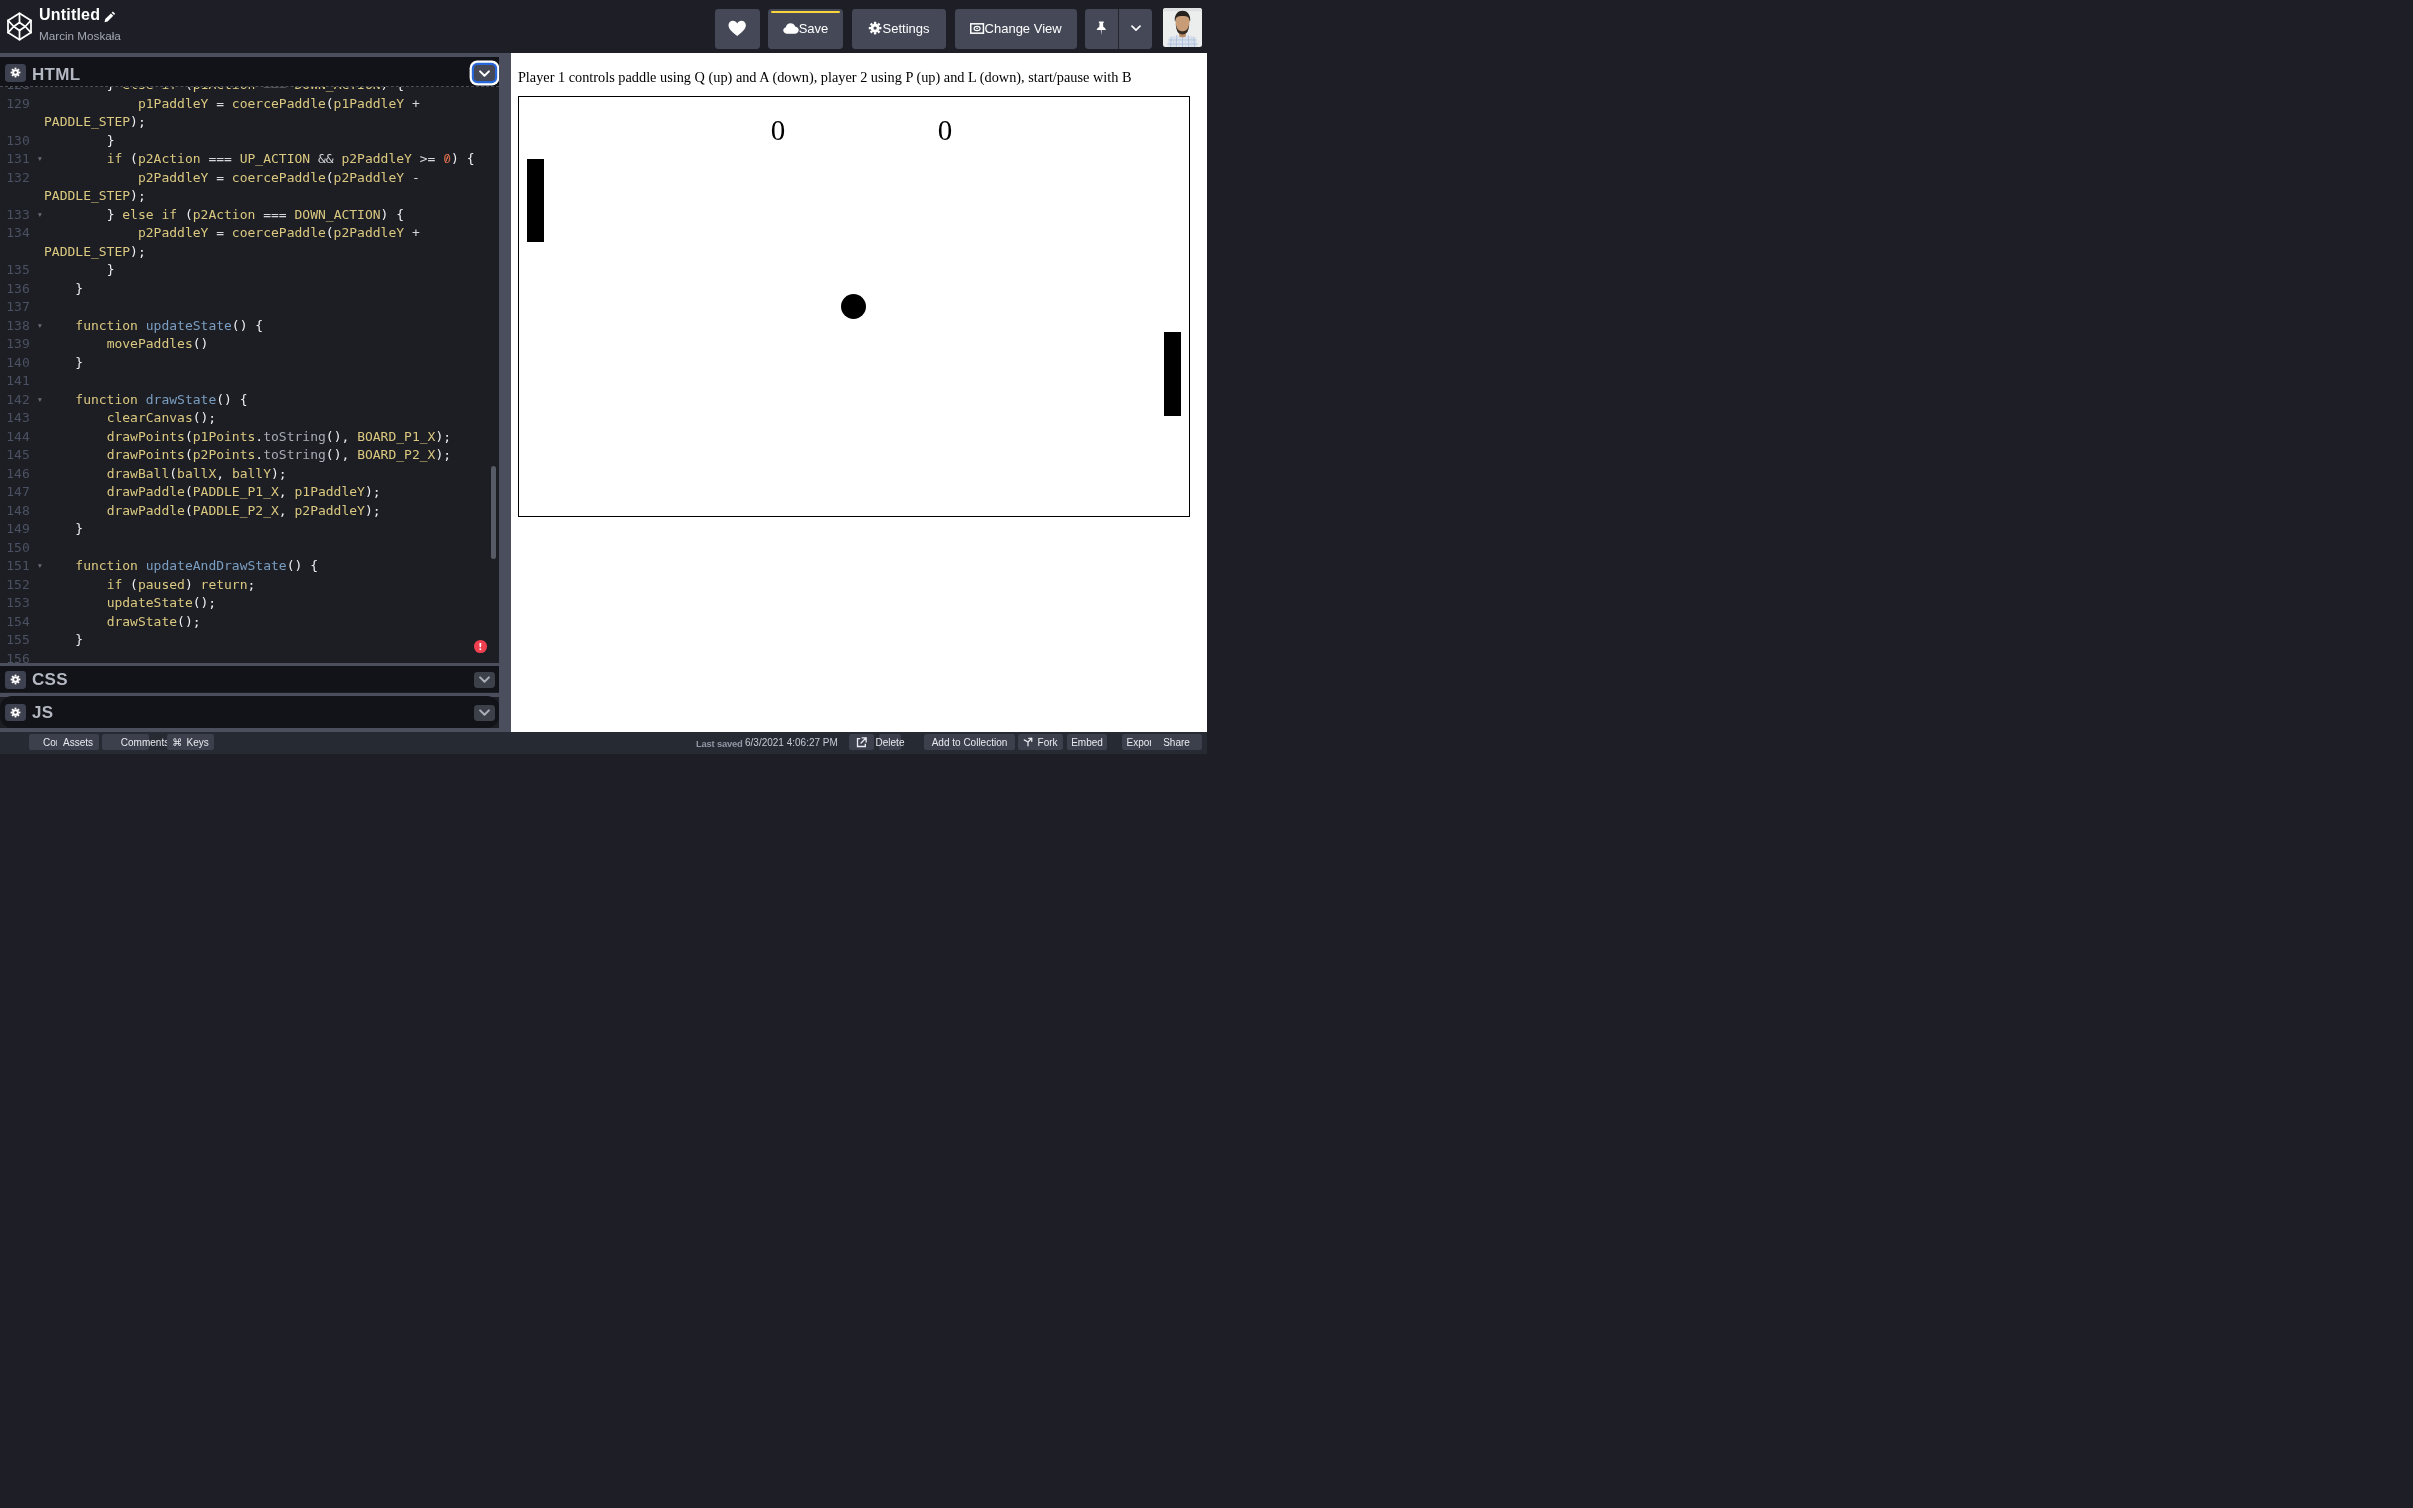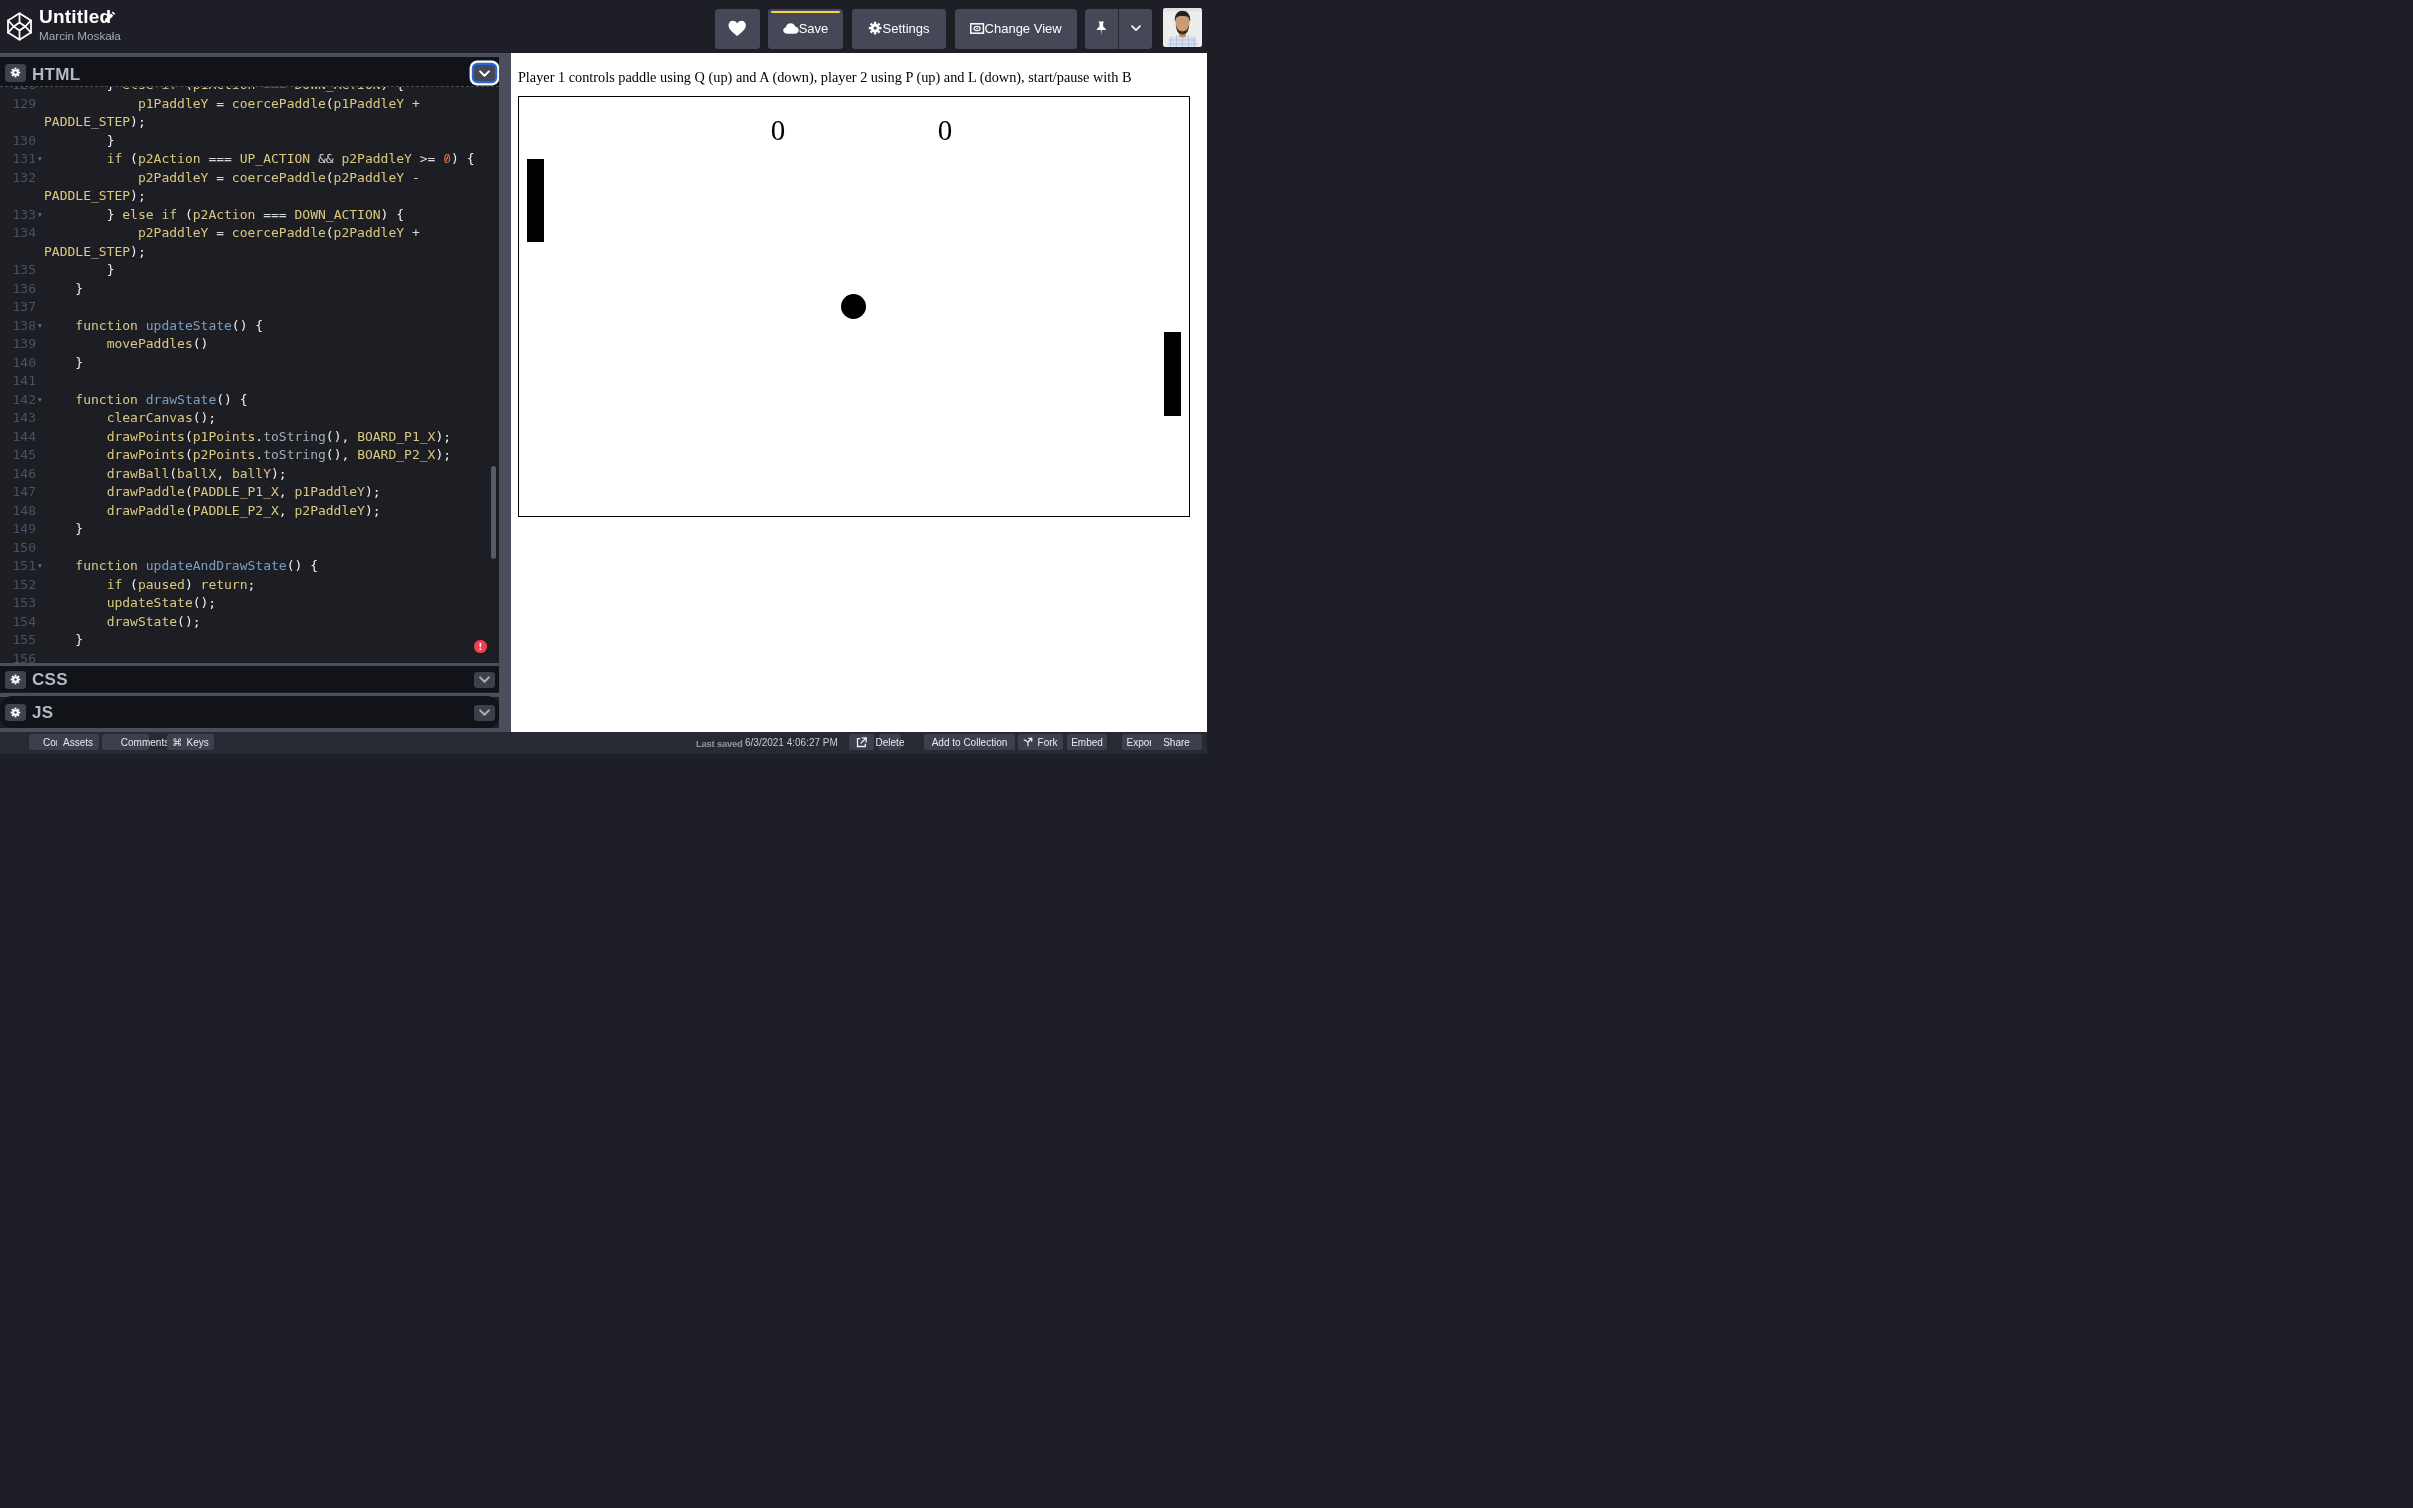--- a/index.html
+++ b/index.html
@@ -2,21 +2,21 @@
 <html style="--header-bg: #1e1f26; --section-bg: #121318; --code-bg: #1d1e23; --divider: #4b4f5d; --btn-gray: #444857; --gear-btn: #3e4250; --btn-footer: #3c404d; --footer-bg: #262a33; --accent-unsaved: #f9d43c; --error-red: #ef4050; --focus-blue: #2767d9; --code-yellow: #dbc981; --code-blue: #7a9ec2; --code-orange: #cf6a4c; --code-white: #eef0f4; --code-op: #d4d7dd; --code-prop: #a6abb5; --ln: #4a5162;font-size:13.4px"><head>
 <meta charset="utf-8">
 <style>
   * { margin:0; padding:0; box-sizing:border-box; }
   html,body { width:1207px; height:754px; overflow:hidden; background:#1e1f26; }
   #app { position:relative; width:1207px; height:754px; font-family:"Liberation Sans",sans-serif; }
 
   
   .header { position:absolute; left:0; top:0; width:1207px; height:53px; background:var(--header-bg); }
   .logo { position:absolute; left:6.7px; top:11.7px; width:25px; height:29px; }
-  .pen-title { position:absolute; left:39px; top:5.9px; font-size:19px; font-weight:bold; color:#fff; letter-spacing:0.2px; }
+  .pen-title { position:absolute; left:39px; top:5.9px; font-size:16px; font-weight:bold; color:#fff; letter-spacing:0.2px; }
   .edit-pencil { position:absolute; left:104px; top:11px; width:11.7px; height:11.7px; }
   .pen-author { position:absolute; left:39px; top:28.5px; font-size:11.7px; color:#a3a7b3; }
 
   .hbtn { position:absolute; top:8.5px; height:40px; background:var(--btn-gray); border:none; border-radius:3.4px; color:#fff; font-family:inherit; font-size:13px; white-space:nowrap; display:flex; align-items:center; justify-content:center; gap:0; cursor:pointer; }
   .hbtn svg { flex:0 0 auto; }
   #btn-like { left:715px; width:45px; }
   #btn-save { left:768px; width:75px; }
   #btn-save .unsaved-bar { position:absolute; left:3.4px; right:3.4px; top:2.2px; height:2.8px; border-radius:1.7px; background:var(--accent-unsaved); }
   #btn-settings { left:852px; width:94px; }
   #btn-view { left:955px; width:122px; }
@@ -51,21 +51,21 @@
   #sec-js   .sec-label { top:6.9px; }
   .chev-btn { position:absolute; left:474px; width:20.5px; height:16px; background:#3c4049; border:none; border-radius:3.4px; display:flex; align-items:center; justify-content:center; cursor:pointer; }
   #sec-html .chev-btn { top:8.4px; background:var(--btn-gray); box-shadow:0 0 0 2.2px var(--focus-blue), 0 0 0 4.4px #fff; }
   #sec-css  .chev-btn { top:6.2px; }
   #sec-js   .chev-btn { top:8.8px; }
 
   
   .code-area { position:absolute; left:0; top:34px; width:499px; height:576px; overflow:hidden; background:var(--code-bg); }
   .code-rows { position:absolute; left:0; top:-11px; width:100%; font-family:"DejaVu Sans Mono",monospace; font-size:13px; }
   .code-row { display:flex; height:18.5px; line-height:18.5px; white-space:pre; }
-  .ln   { width:36px; text-align:right; color:var(--ln); flex:0 0 auto; }
+  .ln   { width:36px; text-align:center; color:var(--ln); flex:0 0 auto; }
   .fold { width:8px;  flex:0 0 auto; color:#666c7a; font-size:7.5px; line-height:18.5px; text-align:center; font-family:"DejaVu Sans",sans-serif; }
   .ct   { flex:1; }
   .tk-k, .tk-v { color:var(--code-yellow); }
   .tk-f { color:var(--code-blue); }
   .tk-p { color:var(--code-white); }
   .tk-o { color:var(--code-op); }
   .tk-pr{ color:var(--code-prop); }
   .tk-n { color:var(--code-orange); position:relative;
           background-image:linear-gradient(112deg, transparent 44%, var(--code-orange) 46%, var(--code-orange) 56%, transparent 58%);
           background-size:5.9px 9.2px; background-position:center 55%; background-repeat:no-repeat; }

